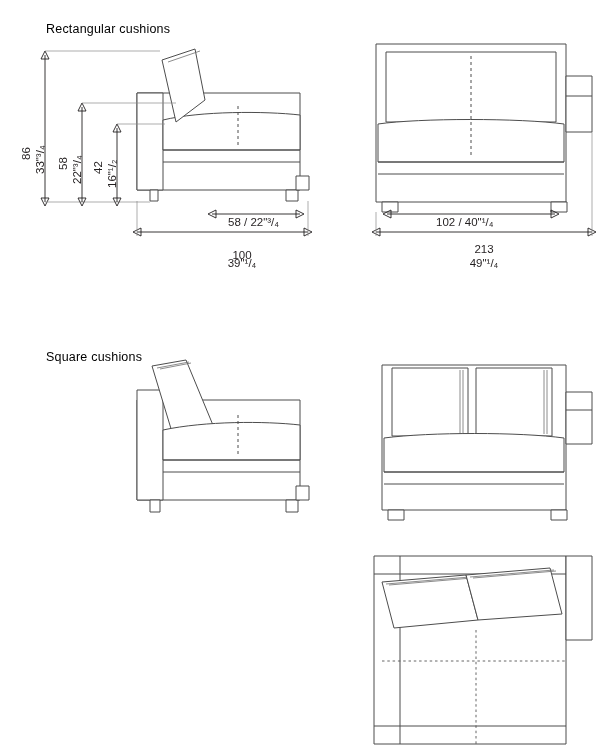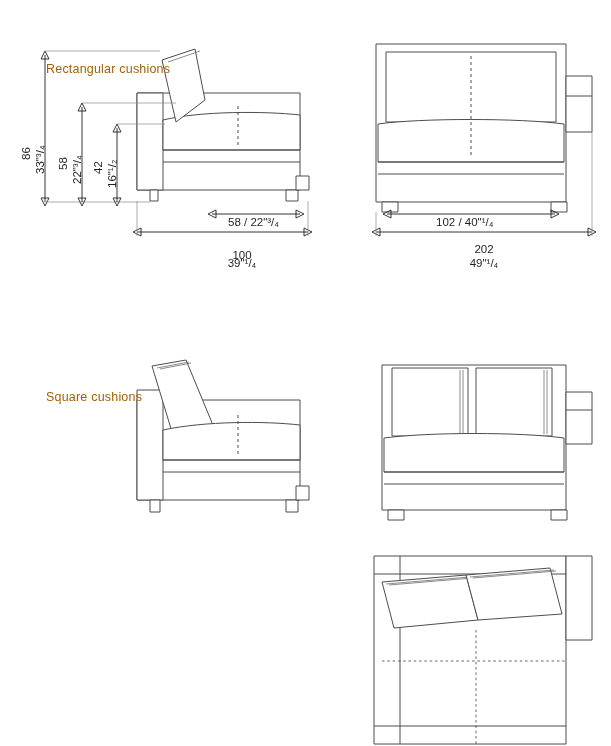--- a/index.html
+++ b/index.html
@@ -18,23 +18,22 @@
   .canvas {
     position: absolute;
     left: 0; top: 0;
     width: 611px;
     height: 746px;
   }
   .section-title {
     position: absolute;
     font-size: 12.5px;
     letter-spacing: .2px;
-    color: #a16207;
+    color: #000000;
     white-space: nowrap;
-    margin-top: 40px;
   }
   #title-rect { left: 46px; top: 22px; }
   #title-square { left: 46px; top: 350px; }
 
   .dim-label {
     position: absolute;
     font-size: 11.5px;
     color: #231f20;
     white-space: nowrap;
     text-align: center;
@@ -221,16 +220,16 @@
   <div class="dim-label vert" style="left:92px; top:174px;">42</div>
   <div class="dim-label vert" style="left:106px; top:188px;">16"¹/₂</div>
 
   <div class="dim-label" style="left:228px; top:216px;">58 / 22"³/₄</div>
 
   <div class="dim-label" style="left:206px; top:249px; width:72px;">100</div>
   <div class="dim-label" style="left:206px; top:257px; width:72px;">39"¹/₄</div>
 
   <div class="dim-label" style="left:436px; top:216px;">102 / 40"¹/₄</div>
 
-  <div class="dim-label" style="left:448px; top:243px; width:72px;">202</div>
+  <div class="dim-label" style="left:448px; top:243px; width:72px;">213</div>
   <div class="dim-label" style="left:448px; top:257px; width:72px;">49"¹/₄</div>
 
 </div>
 
 </body></html>

